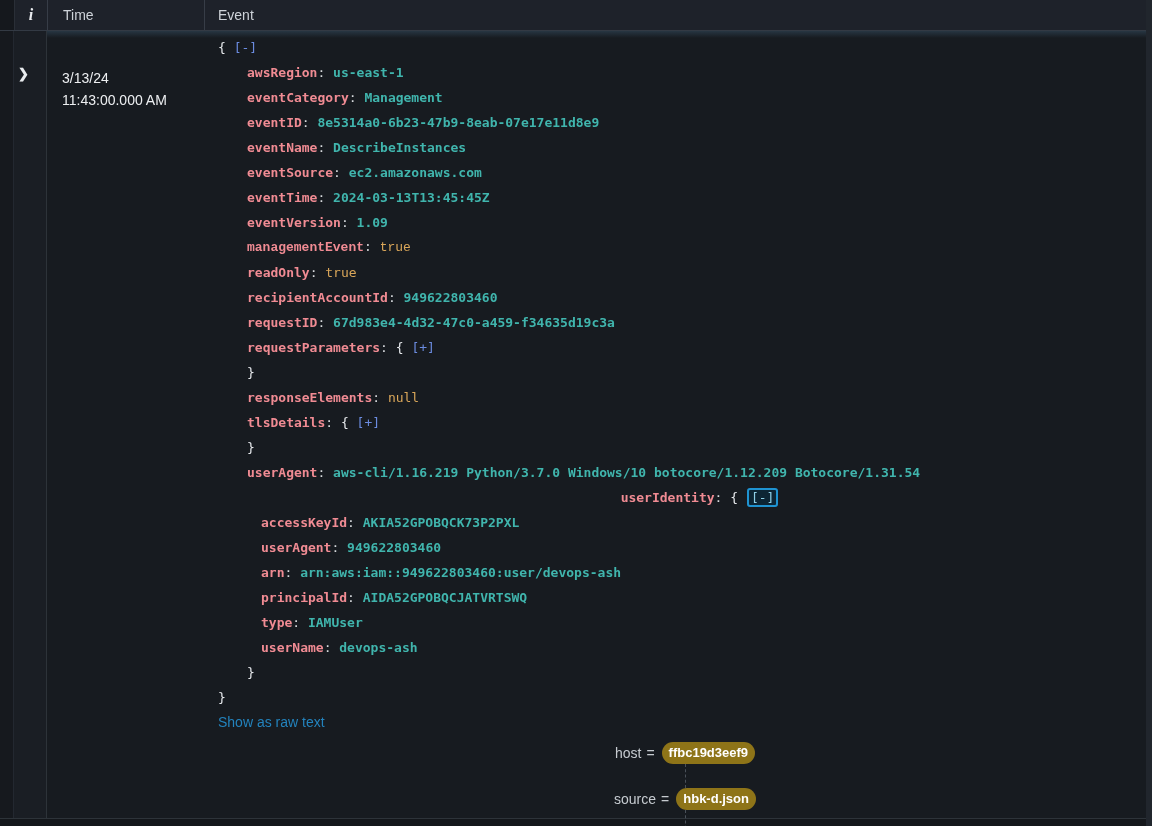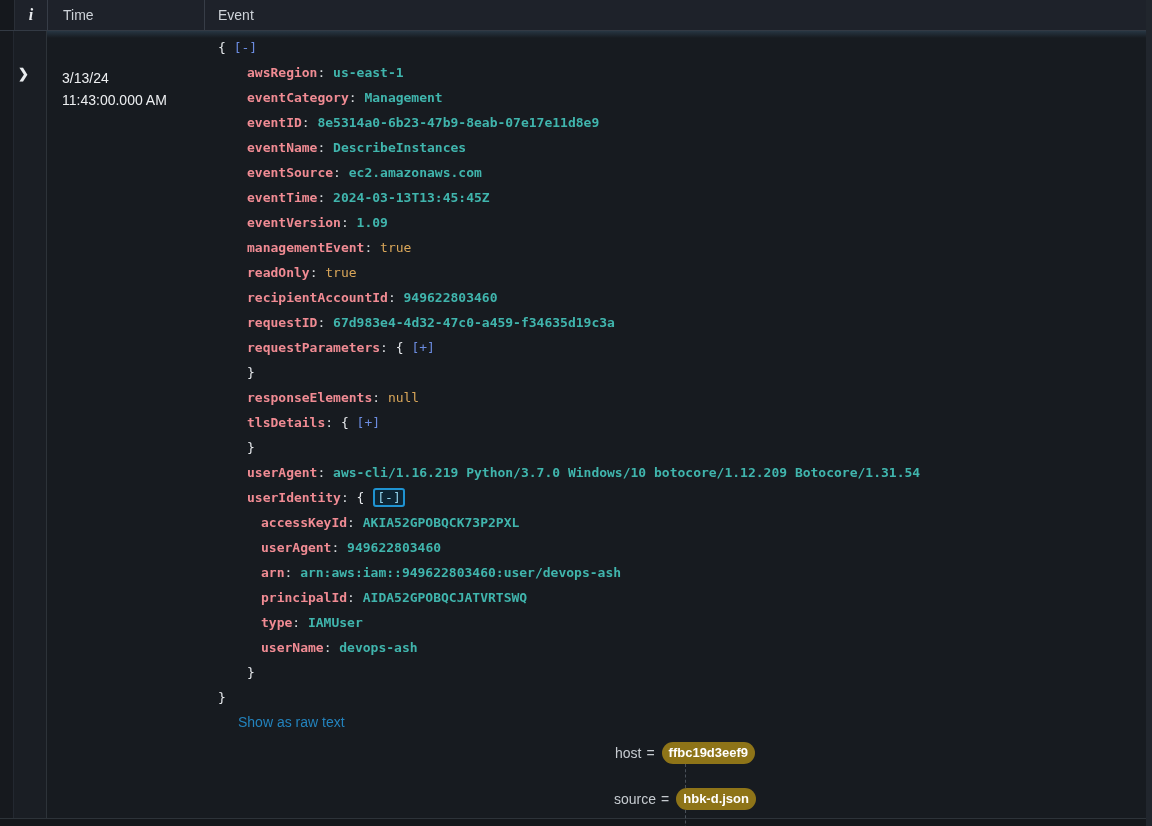--- a/index.html
+++ b/index.html
@@ -56,21 +56,21 @@
   .jv-s{color:var(--c-str,#40b5ad);cursor:pointer;font-weight:bold;}
   .jv-l{color:var(--c-lit,#d9a659);cursor:pointer;}
   .jt{color:var(--c-toggle,#6b8ce0);cursor:pointer;}
   .jt.focused{
     border:2px solid var(--c-focus,#1f93d1);border-radius:3px;
     padding:0 2px;margin-left:1px;background:#0d2534;color:#8fd0e8;
   }
 
   
   .raw-link{display:block;color:var(--c-link,#2383bd);font-size:14px;line-height:24px;
-    margin-top:0;text-decoration:none;cursor:pointer;margin-left:20px;}
+    margin-top:0;text-decoration:none;cursor:pointer;}
   .field-bar{display:flex;align-items:center;margin-top:8px;font-size:14px;color:#c6cbd0;flex-direction:column;}
   .field-group{display:flex;align-items:center;}
   .field-label{color:#c6cbd0;}
   .field-eq{margin:0 7px 0 5px;color:#c6cbd0;}
   .field-badge{
     background:var(--c-badge,#8e7418);color:#ffffff;font-weight:700;font-size:13px;
     padding:3px 7px;border-radius:11px;cursor:pointer;line-height:16px;
   }
   .field-sep{height:24px;border-left:1px dashed #4a5159;margin:0 13px;}
 
@@ -103,31 +103,31 @@
   <div class="event-cell">
     <div class="json-tree">
         <div class="json-line" style="padding-left: 0px;"><span class="jp">{ </span><span class="jt">[-]</span></div>
         <div class="json-line" style="padding-left: 29px;"><span class="jk">awsRegion</span><span class="jc">: </span><span class="jv-s">us-east-1</span></div>
         <div class="json-line" style="padding-left: 29px;"><span class="jk">eventCategory</span><span class="jc">: </span><span class="jv-s">Management</span></div>
         <div class="json-line" style="padding-left: 29px;"><span class="jk">eventID</span><span class="jc">: </span><span class="jv-s">8e5314a0-6b23-47b9-8eab-07e17e11d8e9</span></div>
         <div class="json-line" style="padding-left: 29px;"><span class="jk">eventName</span><span class="jc">: </span><span class="jv-s">DescribeInstances</span></div>
         <div class="json-line" style="padding-left: 29px;"><span class="jk">eventSource</span><span class="jc">: </span><span class="jv-s">ec2.amazonaws.com</span></div>
         <div class="json-line" style="padding-left: 29px;"><span class="jk">eventTime</span><span class="jc">: </span><span class="jv-s">2024-03-13T13:45:45Z</span></div>
         <div class="json-line" style="padding-left: 29px;"><span class="jk">eventVersion</span><span class="jc">: </span><span class="jv-s">1.09</span></div>
-        <div class="json-line" style="padding-left: 29px;"><span class="jk">managementEvent</span><span class="jc">: </span><span class="jv-l">true</span></div>
+        <div class="json-line" style="padding-left: 29px; font-family: Liberation Mono, monospace;"><span class="jk">managementEvent</span><span class="jc">: </span><span class="jv-l">true</span></div>
         <div class="json-line" style="padding-left: 29px;"><span class="jk">readOnly</span><span class="jc">: </span><span class="jv-l">true</span></div>
         <div class="json-line" style="padding-left: 29px;"><span class="jk">recipientAccountId</span><span class="jc">: </span><span class="jv-s">949622803460</span></div>
         <div class="json-line" style="padding-left: 29px;"><span class="jk">requestID</span><span class="jc">: </span><span class="jv-s">67d983e4-4d32-47c0-a459-f34635d19c3a</span></div>
         <div class="json-line" style="padding-left: 29px;"><span class="jk">requestParameters</span><span class="jc">: </span><span class="jp">{ </span><span class="jt">[+]</span></div>
         <div class="json-line" style="padding-left: 29px;"><span class="jp">}</span></div>
         <div class="json-line" style="padding-left: 29px;"><span class="jk">responseElements</span><span class="jc">: </span><span class="jv-l">null</span></div>
         <div class="json-line" style="padding-left: 29px;"><span class="jk">tlsDetails</span><span class="jc">: </span><span class="jp">{ </span><span class="jt">[+]</span></div>
         <div class="json-line" style="padding-left: 29px;"><span class="jp">}</span></div>
         <div class="json-line" style="padding-left: 29px;"><span class="jk">userAgent</span><span class="jc">: </span><span class="jv-s">aws-cli/1.16.219 Python/3.7.0 Windows/10 botocore/1.12.209 Botocore/1.31.54</span></div>
-        <div class="json-line" style="padding-left: 29px;"><span class="jk">userIdentity</span><span class="jc">: </span><span class="jp">{ </span><span class="jt focused">[-]</span></div>
+        <div class="json-line" style="padding-left: 29px; text-align: center;"><span class="jk">userIdentity</span><span class="jc">: </span><span class="jp">{ </span><span class="jt focused">[-]</span></div>
         <div class="json-line" style="padding-left: 43px;"><span class="jk">accessKeyId</span><span class="jc">: </span><span class="jv-s">AKIA52GPOBQCK73P2PXL</span></div>
         <div class="json-line" style="padding-left: 43px;"><span class="jk">userAgent</span><span class="jc">: </span><span class="jv-s">949622803460</span></div>
         <div class="json-line" style="padding-left: 43px;"><span class="jk">arn</span><span class="jc">: </span><span class="jv-s">arn:aws:iam::949622803460:user/devops-ash</span></div>
         <div class="json-line" style="padding-left: 43px;"><span class="jk">principalId</span><span class="jc">: </span><span class="jv-s">AIDA52GPOBQCJATVRTSWQ</span></div>
         <div class="json-line" style="padding-left: 43px;"><span class="jk">type</span><span class="jc">: </span><span class="jv-s">IAMUser</span></div>
         <div class="json-line" style="padding-left: 43px;"><span class="jk">userName</span><span class="jc">: </span><span class="jv-s">devops-ash</span></div>
         <div class="json-line" style="padding-left: 29px;"><span class="jp">}</span></div>
         <div class="json-line" style="padding-left: 0px;"><span class="jp">}</span></div>
       </div>
     <a class="raw-link">Show as raw text</a>

